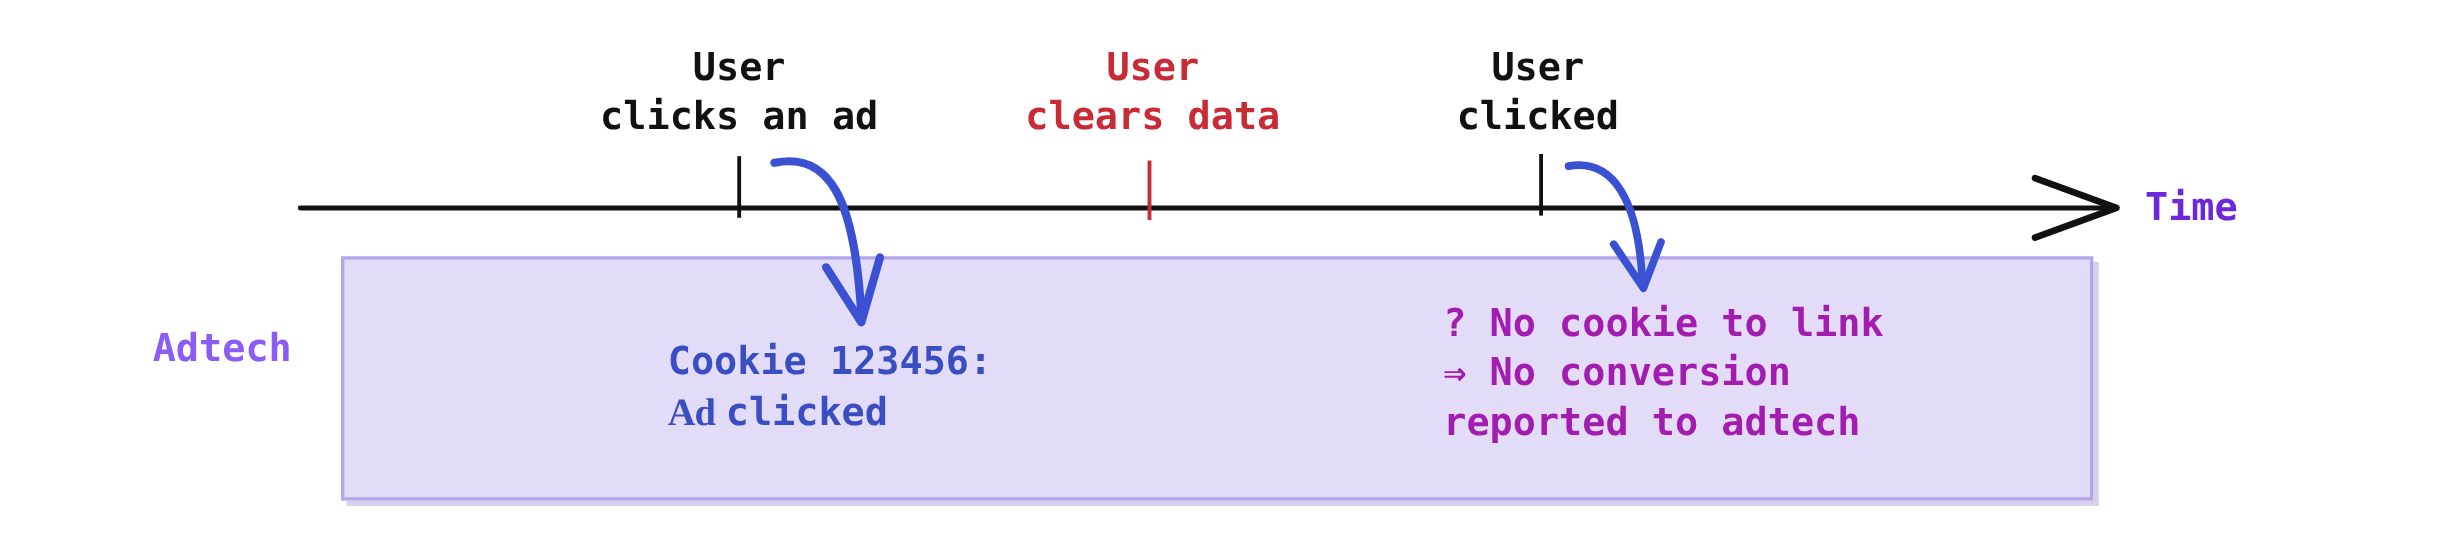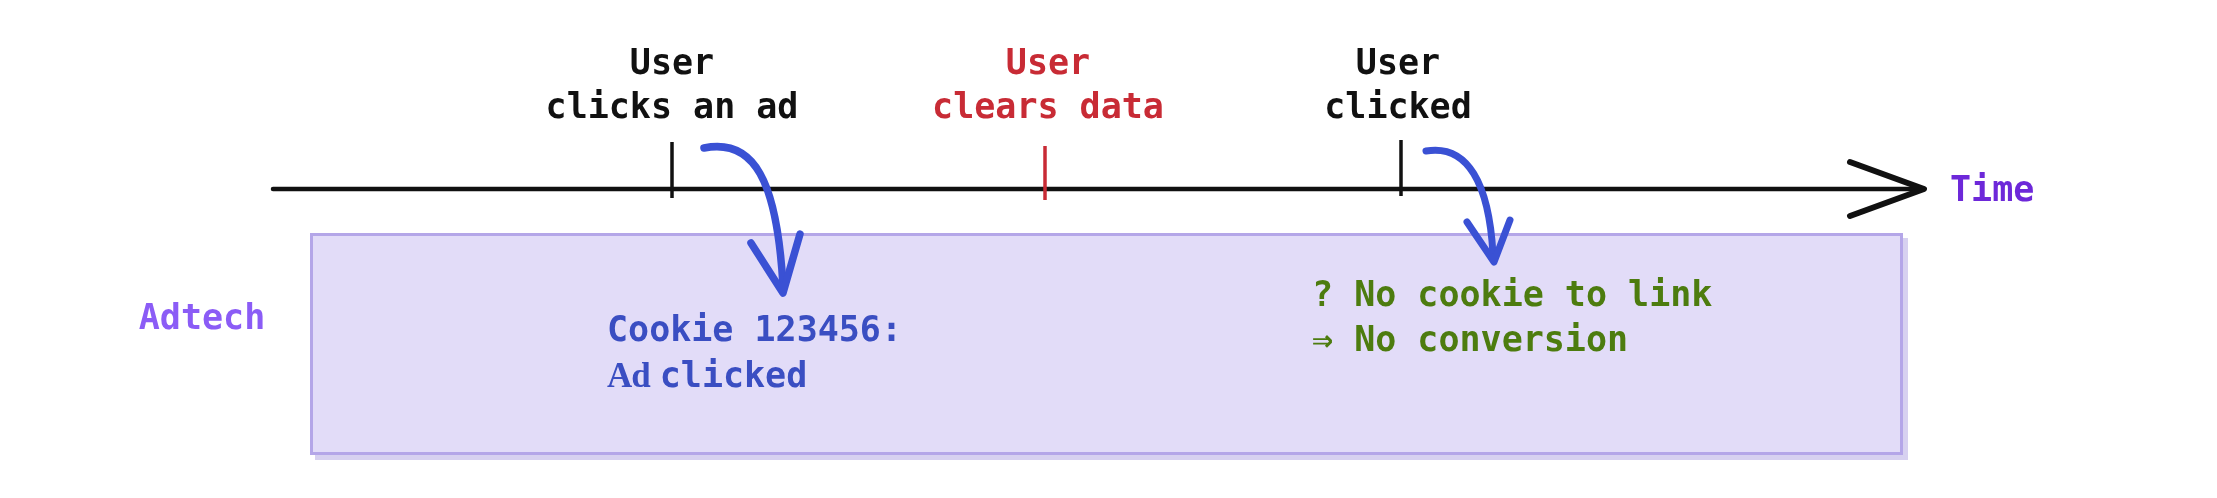--- a/index.html
+++ b/index.html
@@ -20,21 +20,21 @@
   .server-box{
     position:absolute;z-index:1;
     left:310px;top:233px;width:1593px;height:222px;
     background:#E2DCF8;
     border:3px solid #B4A6E8;
     box-sizing:border-box;
     box-shadow:5px 5px 0 rgba(167,152,221,0.45);
   }
   .cookie-note{left:607px;top:306px;line-height:46px;color:#3A4EC2;text-align:left;}
   .cookie-note .ad-sans{font-family:Liberation Serif, serif;letter-spacing:-1px;margin-right:10px;}
-  .warn-note{left:1312px;top:272px;line-height:45px;color:#4d7c0f;text-align:left;}
+  .warn-note{left:1312px;top:272px;line-height:45px;color:#a21caf;text-align:left;}
 </style>
 </head>
 <body>
 
 <div class="canvas">
 
   <div class="server-box"></div>
 
   <svg class="overlay" width="2217" height="498" viewBox="0 0 2217 498">
     <line x1="273" y1="189" x2="1918" y2="189" stroke="#111111" stroke-width="4.5" stroke-linecap="round"></line>
@@ -79,15 +79,16 @@
   <div class="txt cookie-note">
     <div>Cookie 123456:</div>
     <div>
       <span class="ad-sans">Ad</span><span>clicked</span>
     </div>
   </div>
 
   <div class="txt warn-note">
     <div>? No cookie to link</div>
     <div>⇒ No conversion</div>
+    <div>reported to adtech</div>
   </div>
 
 </div>
 
 </body></html>

